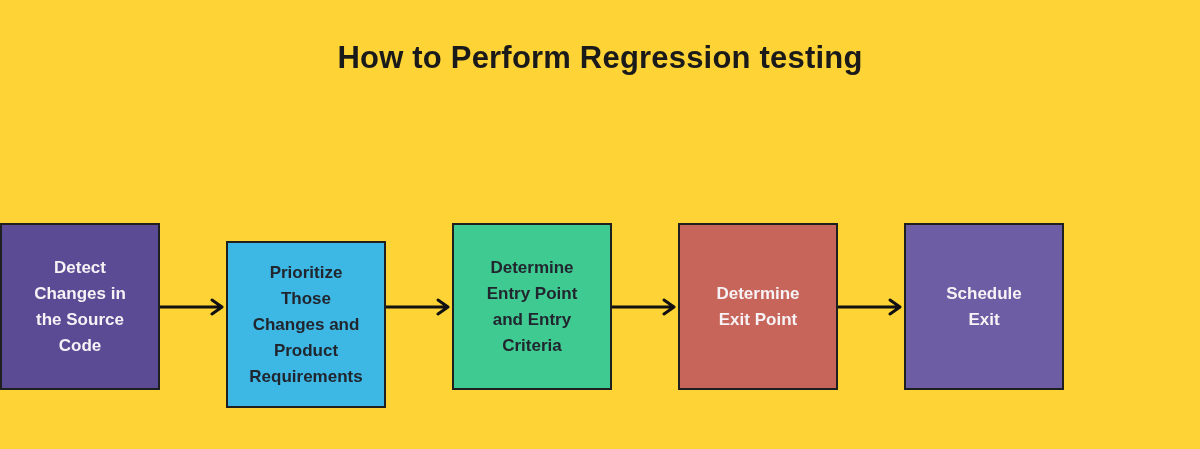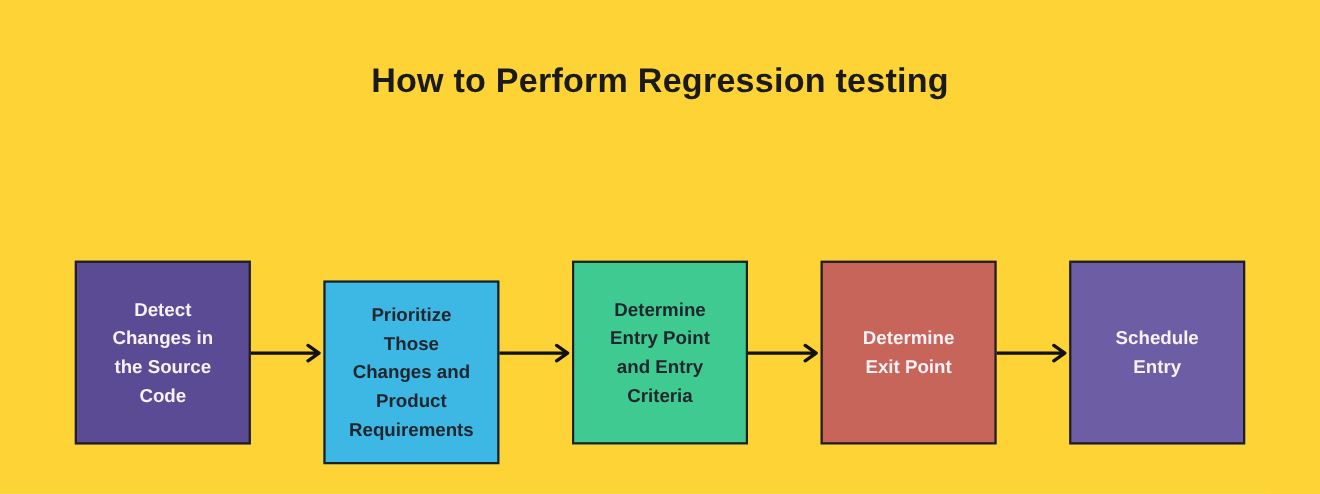--- a/index.html
+++ b/index.html
@@ -9,33 +9,33 @@
   .canvas {
     position: relative;
     width: 1200px;
     height: 449px;
     font-family: "Liberation Sans", sans-serif;
     overflow: hidden;
     box-sizing: border-box;
   }
   .title {
     margin: 0;
-    padding-top: 56px;
+    padding-top: 40px;
     text-align: center;
     font-size: 31px;
     font-weight: 700;
     letter-spacing: 0.2px;
   }
   .flow {
     position: absolute;
-    top: 219px;
+    top: 205px;
     left: 0;
     width: 100%;
     display: flex;
-    justify-content: center;
+    justify-content: flex-start;
     align-items: center;
   }
   .step {
     width: 160px;
     height: 167px;
     box-sizing: border-box;
     border: 2px solid #1f1f1f;
     display: flex;
     align-items: center;
     justify-content: center;
@@ -104,17 +104,17 @@
       <span class="step-label">Determine
 Exit Point</span>
     </div>
 
     <svg class="arrow" viewBox="0 0 66 24">
       <path d="M0 12 H60 M52 5 L62 12 L52 19" fill="none" stroke="#111111" stroke-width="3" stroke-linecap="round" stroke-linejoin="round"></path>
     </svg>
 
     <div class="step" style="background: rgb(108, 93, 165); color: rgb(246, 242, 245); border-color: rgb(31, 31, 31);">
       <span class="step-label">Schedule
-Entry</span>
+Exit</span>
     </div>
 
   </div>
 </div>
 
 </body></html>

